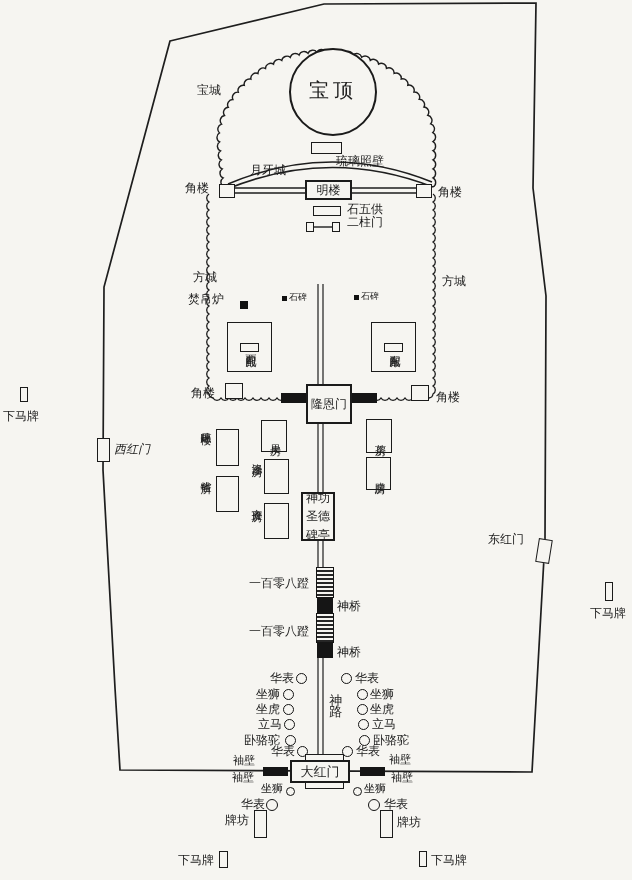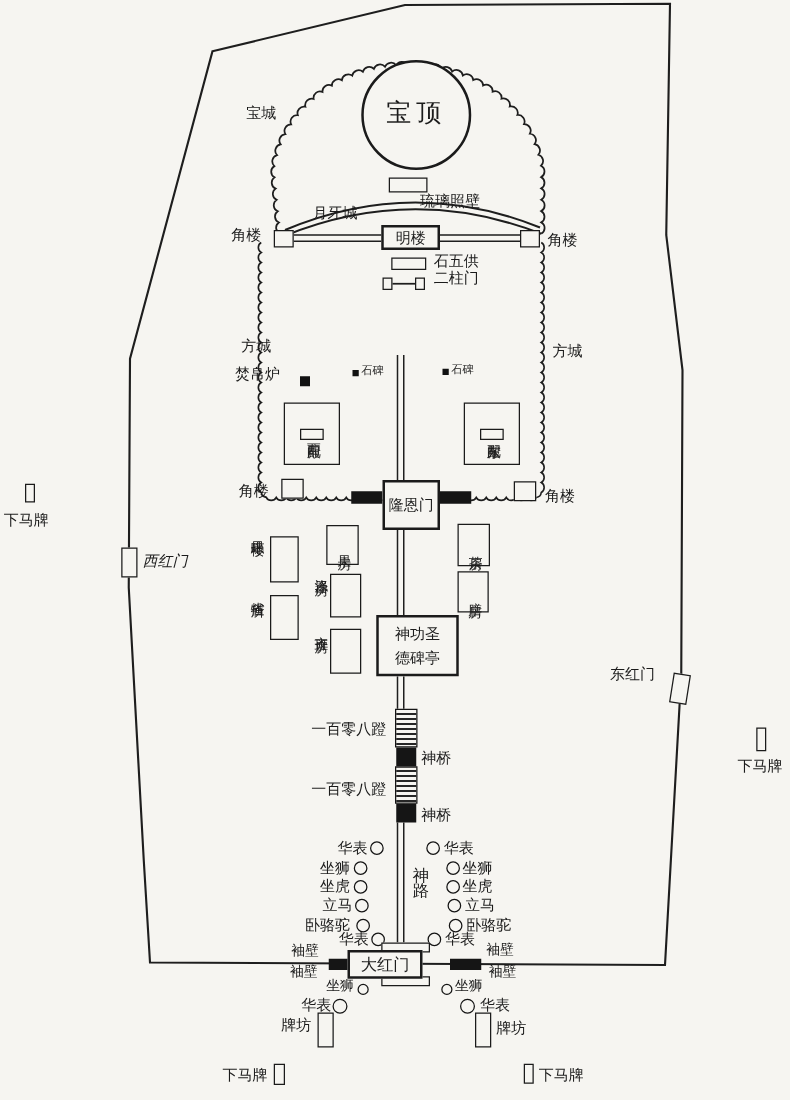--- a/index.html
+++ b/index.html
@@ -103,21 +103,21 @@
   <div class="lbl v" style="left:250px;top:500px;">齐班房</div>
   <div class="box" style="left:264px;top:503px;width:25px;height:36px;"></div>
 
   <div class="box" style="left:366px;top:419px;width:26px;height:34px;">
     <span class="v">茶房</span>
   </div>
   <div class="box" style="left:366px;top:457px;width:25px;height:33px;">
     <span class="v">膳房</span>
   </div>
 
-  <div class="box thick" style="left:301px;top:492px;width:66px;height:49px;">
+  <div class="box thick" style="left:301px;top:492px;width:34px;height:49px;">
     <span class="wrap3">神功圣德碑亭</span>
   </div>
 
   <div class="lbl" style="left:249px;top:577px;">一百零八蹬</div>
   <div class="stripes" style="left:316px;top:567px;width:18px;height:31px;"></div>
   <div class="blk" style="left:317px;top:598px;width:16px;height:15px;"></div>
   <div class="lbl" style="left:337px;top:600px;">神桥</div>
   <div class="lbl" style="left:249px;top:625px;">一百零八蹬</div>
   <div class="stripes" style="left:316px;top:613px;width:18px;height:30px;"></div>
   <div class="blk" style="left:317px;top:643px;width:16px;height:15px;"></div>
@@ -156,21 +156,21 @@
   <div class="lbl v" style="left:328px;top:683px;font-size:13px;letter-spacing:12px;">神路</div>
 
   <div class="lbl" style="left:233px;top:755px;font-size:11px;">袖壁</div>
   <div class="lbl" style="left:232px;top:772px;font-size:11px;">袖壁</div>
   <div class="lbl" style="left:389px;top:754px;font-size:11px;">袖壁</div>
   <div class="lbl" style="left:391px;top:772px;font-size:11px;">袖壁</div>
   <div class="blk" style="left:263px;top:767px;width:25px;height:9px;"></div>
   <div class="blk" style="left:360px;top:767px;width:25px;height:9px;"></div>
   <div class="box" style="left:305px;top:754px;width:39px;height:8px;"></div>
   <div class="box" style="left:305px;top:781px;width:39px;height:8px;"></div>
-  <div class="box thick" style="left:278px;top:760px;width:60px;height:23px;font-size:13px;">大红门</div>
+  <div class="box thick" style="left:290px;top:760px;width:60px;height:23px;font-size:13px;">大红门</div>
 
   <div class="lbl" style="left:261px;top:783px;font-size:11px;">坐狮</div>
   <div class="circ" style="left:286px;top:787px;width:9px;height:9px;"></div>
   <div class="circ" style="left:353px;top:787px;width:9px;height:9px;"></div>
   <div class="lbl" style="left:364px;top:783px;font-size:11px;">坐狮</div>
 
   <div class="lbl" style="left:241px;top:798px;">华表</div>
   <div class="circ" style="left:266px;top:799px;width:12px;height:12px;"></div>
   <div class="circ" style="left:368px;top:799px;width:12px;height:12px;"></div>
   <div class="lbl" style="left:384px;top:798px;">华表</div>

